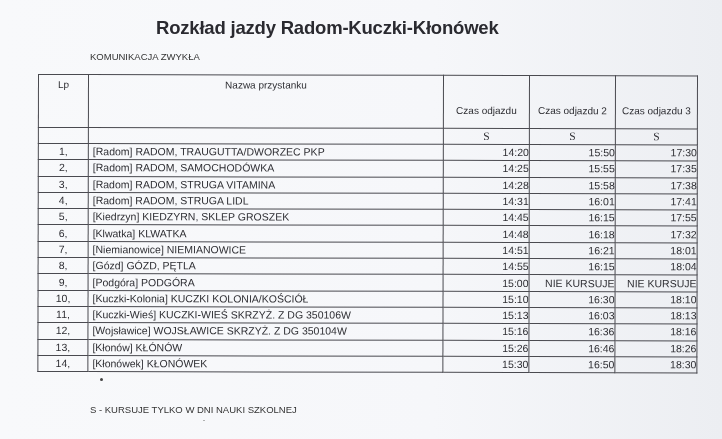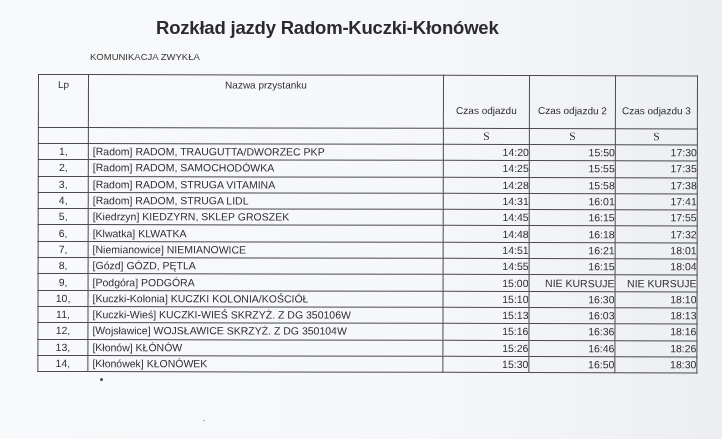--- a/index.html
+++ b/index.html
@@ -238,13 +238,14 @@
           <td class="time">15:30</td>
           <td class="time">16:50</td>
           <td class="time">18:30</td>
         </tr>
       </tbody>
   </table>
 
   <div class="speck" style="left:100px; top:378px; width:3px; height:3px;"></div>
   <div class="speck" style="left:203px; top:420px; width:2px; height:1px; background:#999;"></div>
 
+  <div class="footnote">S - KURSUJE TYLKO W DNI NAUKI SZKOLNEJ</div>
 </div>
 
 </body></html>

